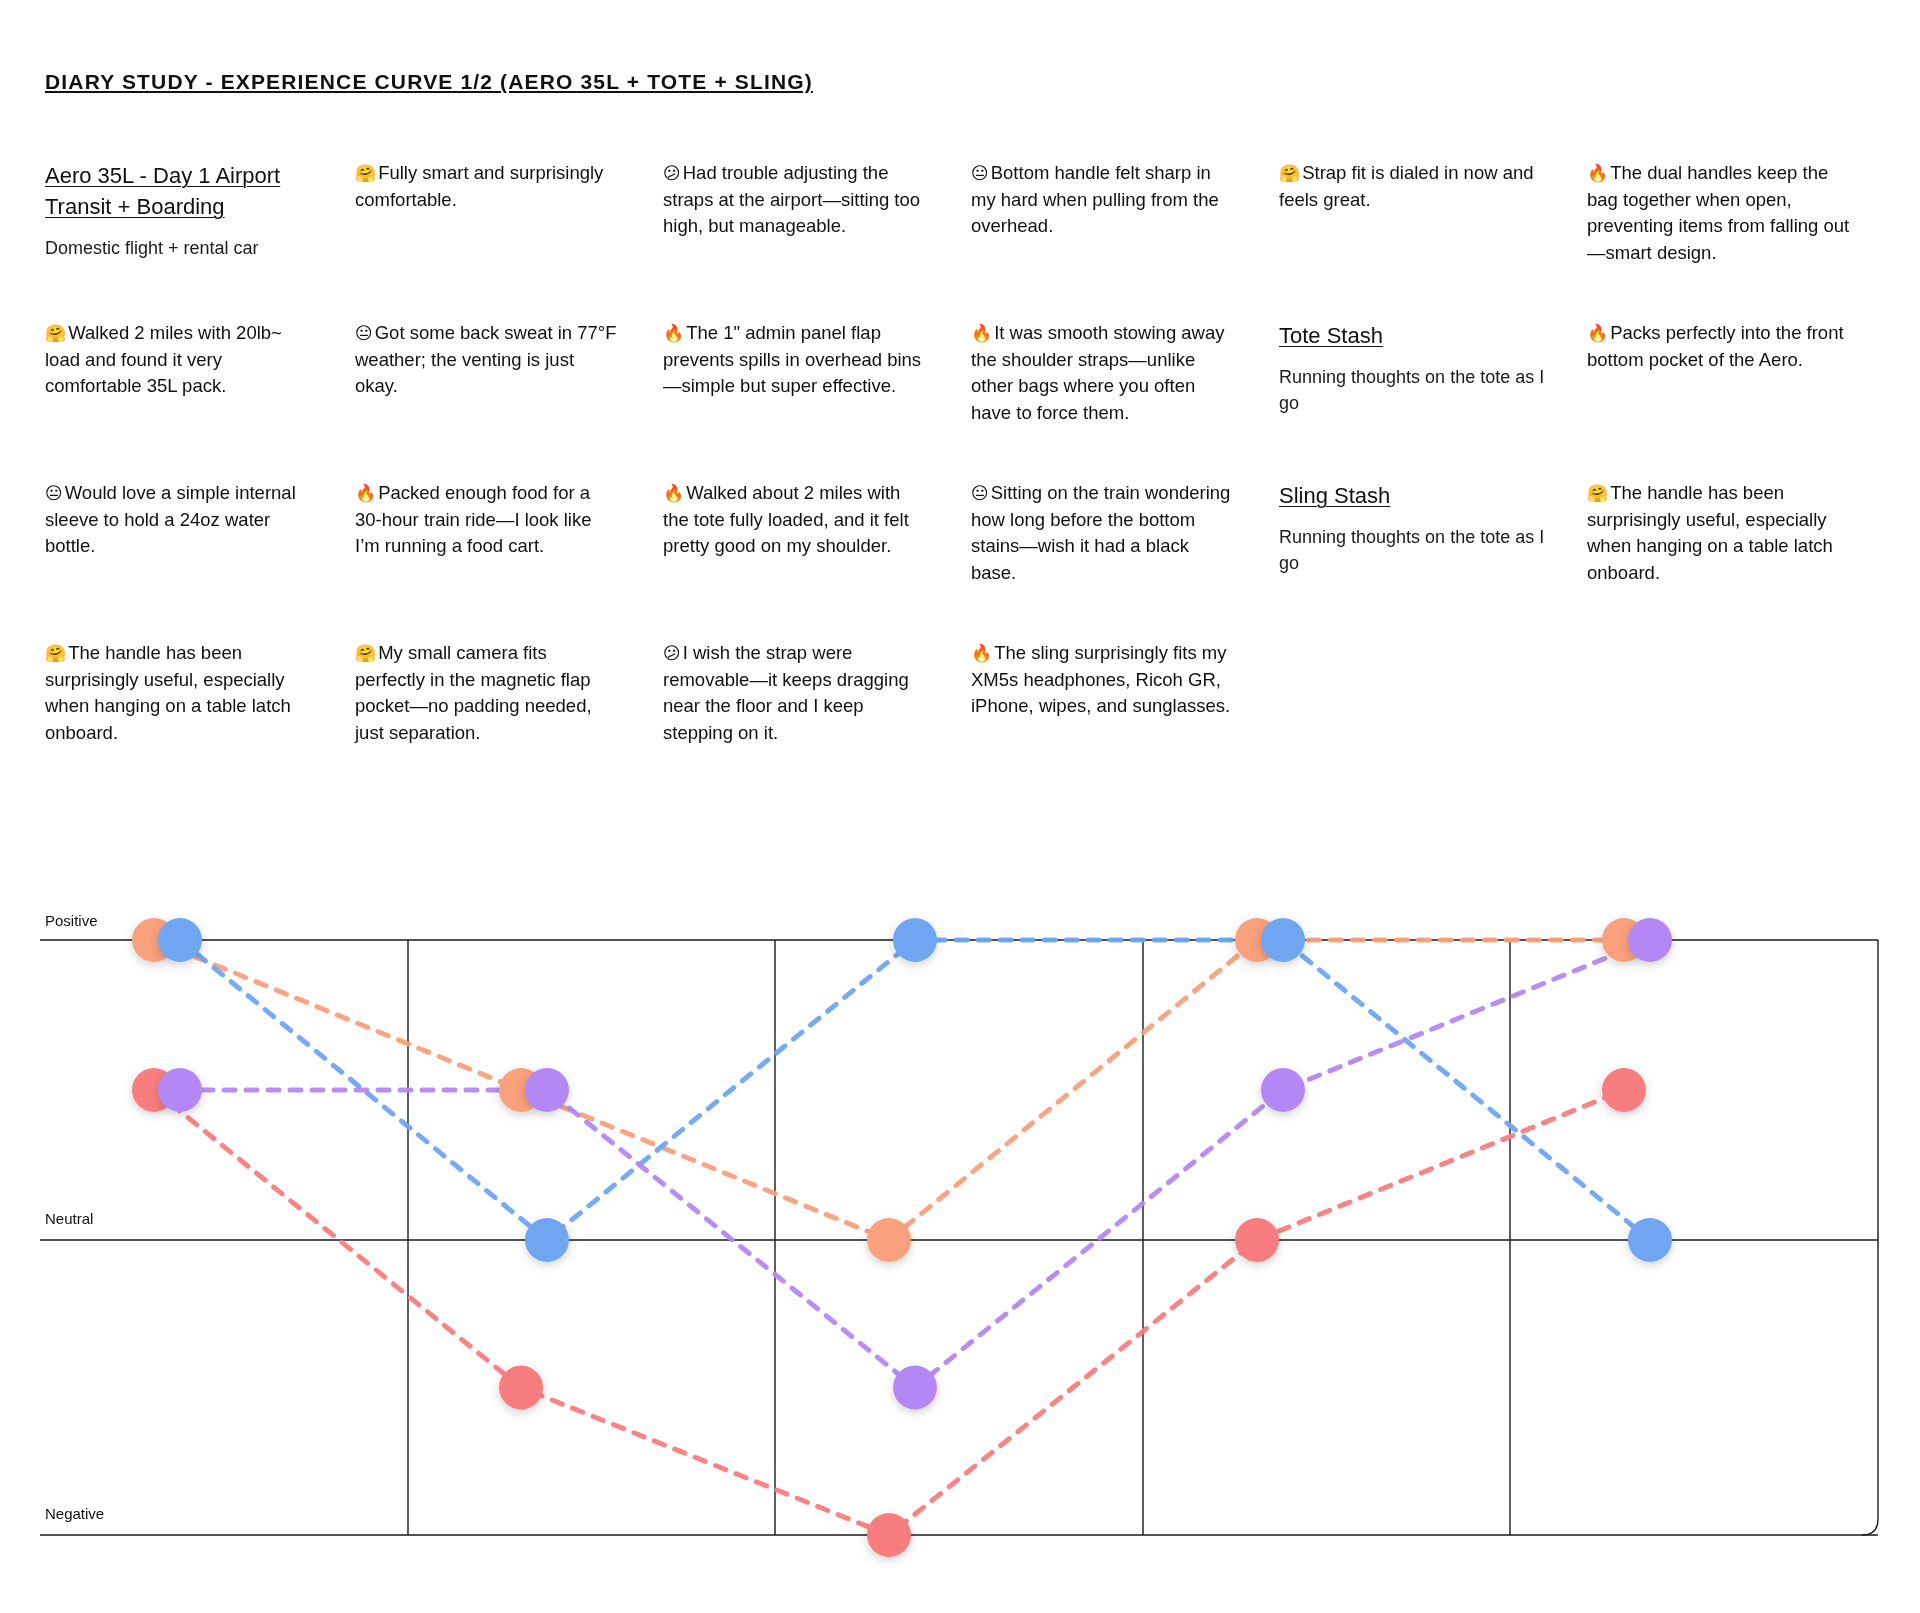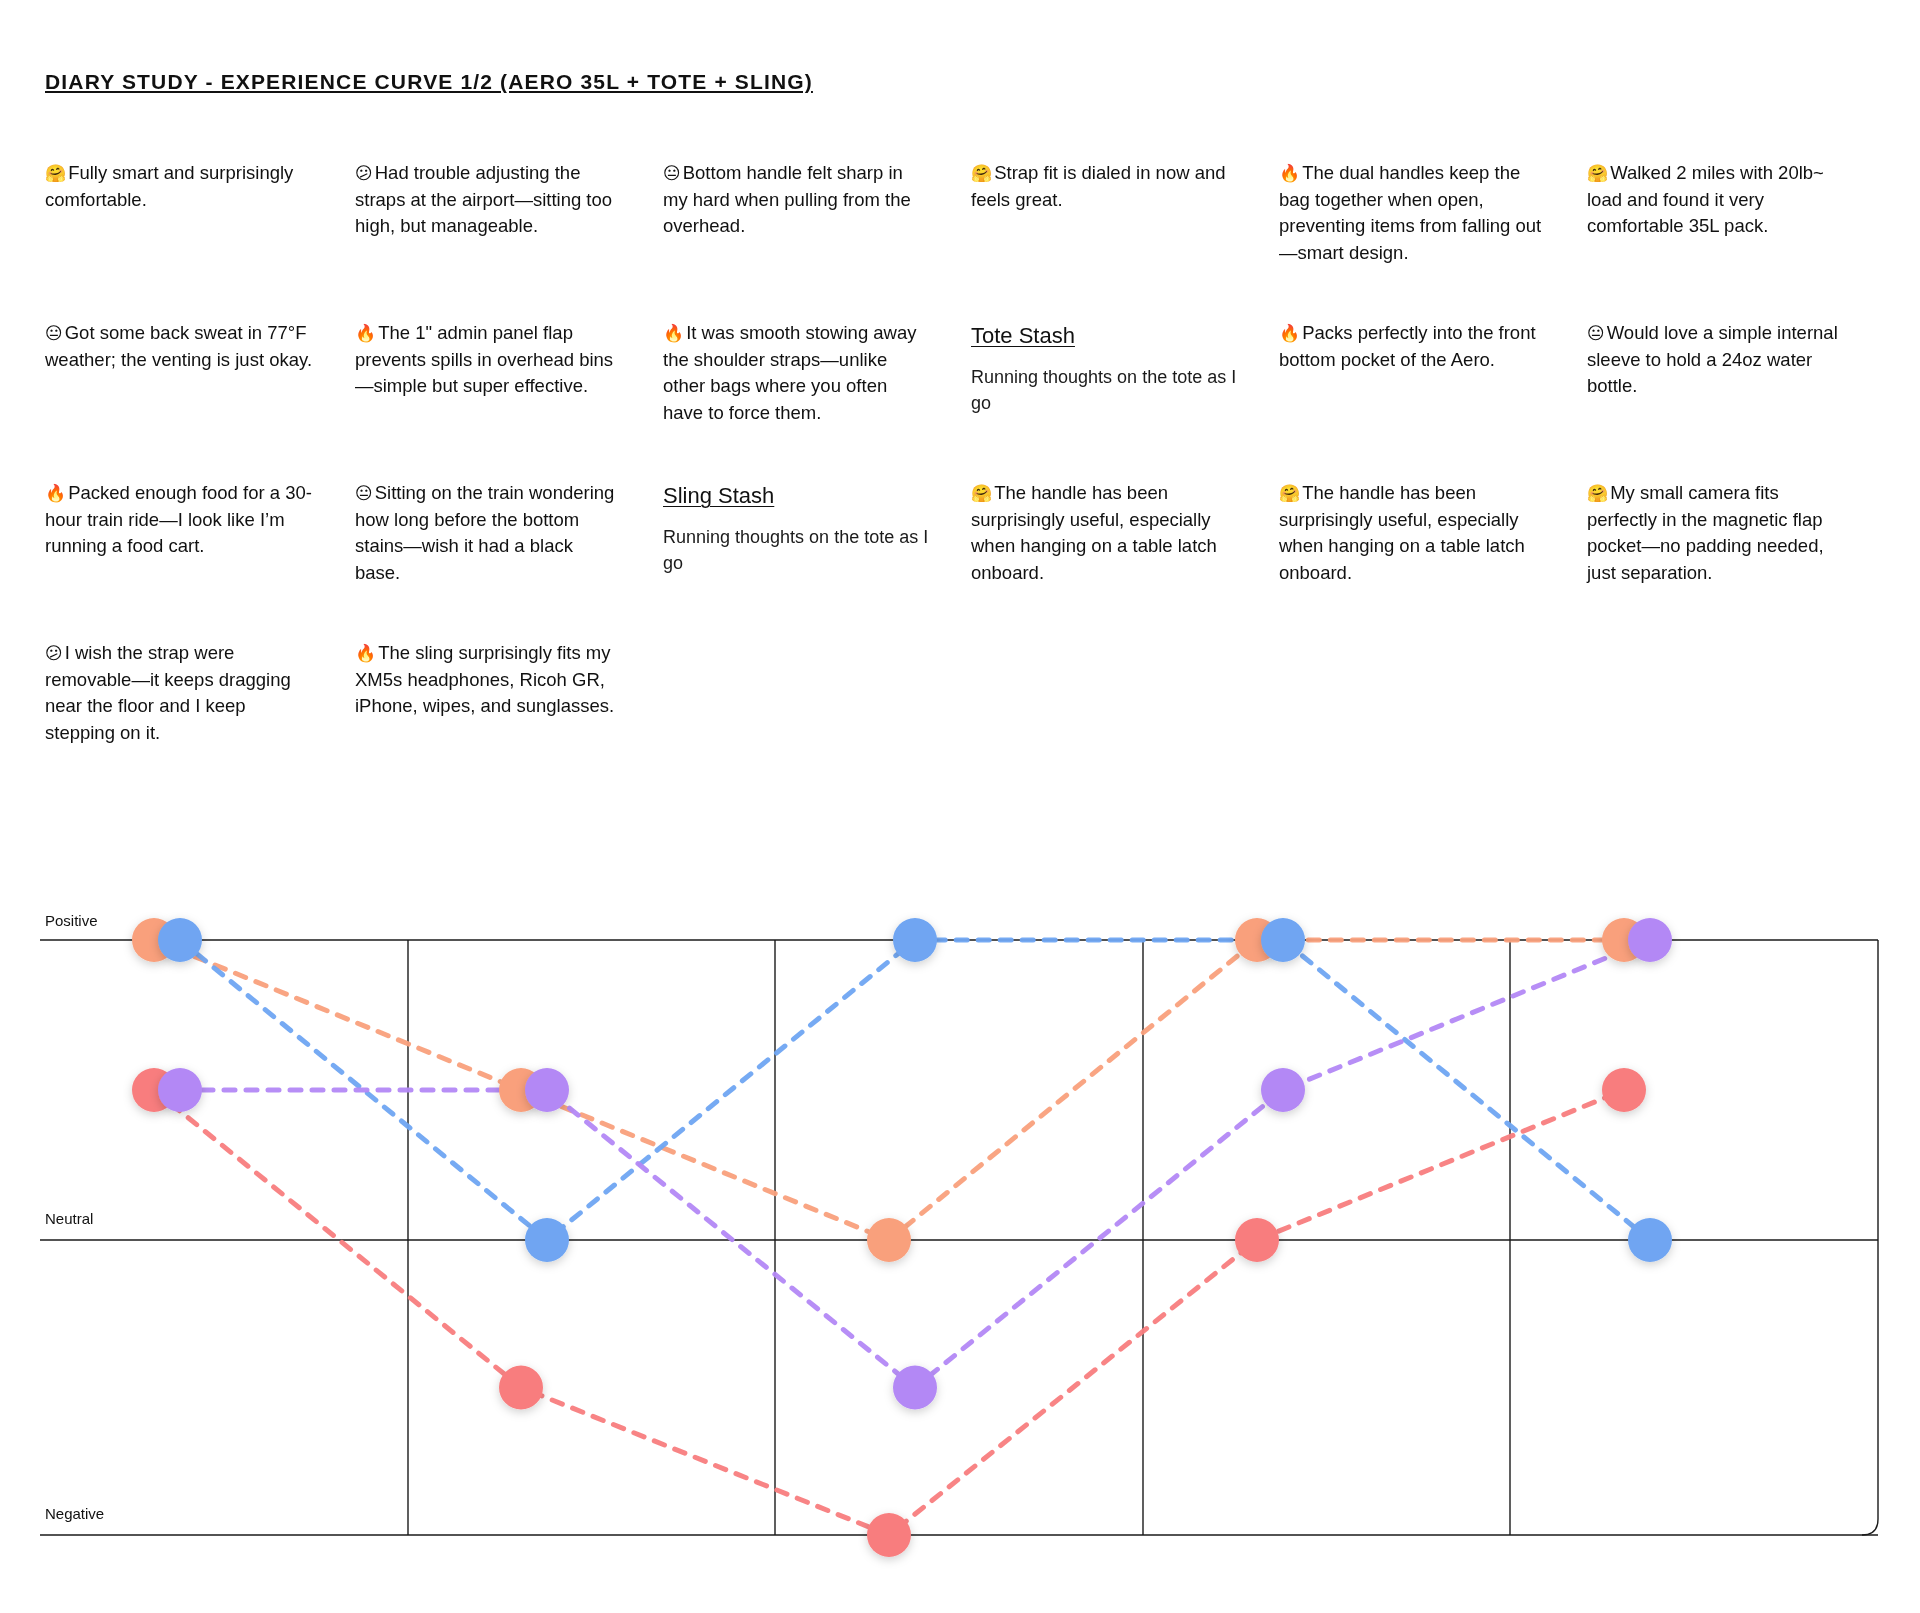--- a/index.html
+++ b/index.html
@@ -98,38 +98,43 @@
     top: 0;
   }
 </style>
 </head>
 <body>
 
 <div class="page-title">DIARY STUDY - EXPERIENCE CURVE 1/2 (AERO 35L + TOTE + SLING)</div>
 
 <div class="matrix">
 
+  <div class="row-label">
+    <div class="row-label-title">Aero 35L - Day 1 Airport Transit + Boarding</div>
+    <div class="row-label-sub">Domestic flight + rental car</div>
+  </div>
   <div class="cell"><span class="emo">🤗</span><span>Fully smart and surprisingly comfortable.</span></div>
   <div class="cell"><span class="emo">😕</span><span>Had trouble adjusting the straps at the airport—sitting too high, but manageable.</span></div>
   <div class="cell"><span class="emo">😐</span><span>Bottom handle felt sharp in my hard when pulling from the overhead.</span></div>
   <div class="cell"><span class="emo">🤗</span><span>Strap fit is dialed in now and feels great.</span></div>
 
   <div class="cell"><span class="emo">🔥</span><span>The dual handles keep the bag together when open, preventing items from falling out—smart design.</span></div>
   <div class="cell"><span class="emo">🤗</span><span>Walked 2 miles with 20lb~ load and found it very comfortable 35L pack.</span></div>
   <div class="cell"><span class="emo">😐</span><span>Got some back sweat in 77°F weather; the venting is just okay.</span></div>
   <div class="cell"><span class="emo">🔥</span><span>The 1" admin panel flap prevents spills in overhead bins—simple but super effective.</span></div>
   <div class="cell"><span class="emo">🔥</span><span>It was smooth stowing away the shoulder straps—unlike other bags where you often have to force them.</span></div>
 
   <div class="row-label">
     <div class="row-label-title">Tote Stash</div>
     <div class="row-label-sub">Running thoughts on the tote as I go</div>
   </div>
   <div class="cell"><span class="emo">🔥</span><span>Packs perfectly into the front bottom pocket of the Aero.</span></div>
   <div class="cell"><span class="emo">😐</span><span>Would love a simple internal sleeve to hold a 24oz water bottle.</span></div>
   <div class="cell"><span class="emo">🔥</span><span>Packed enough food for a 30-hour train ride—I look like I’m running a food cart.</span></div>
+  <div class="cell"><span class="emo">🔥</span><span>Walked about 2 miles with the tote fully loaded, and it felt pretty good on my shoulder.</span></div>
   <div class="cell"><span class="emo">😐</span><span>Sitting on the train wondering how long before the bottom stains—wish it had a black base.</span></div>
 
   <div class="row-label">
     <div class="row-label-title">Sling Stash</div>
     <div class="row-label-sub">Running thoughts on the tote as I go</div>
   </div>
   <div class="cell"><span class="emo">🤗</span><span>The handle has been surprisingly useful, especially when hanging on a table latch onboard.</span></div>
   <div class="cell"><span class="emo">🤗</span><span>The handle has been surprisingly useful, especially when hanging on a table latch onboard.</span></div>
   <div class="cell"><span class="emo">🤗</span><span>My small camera fits perfectly in the magnetic flap pocket—no padding needed, just separation.</span></div>
   <div class="cell"><span class="emo">😕</span><span>I wish the strap were removable—it keeps dragging near the floor and I keep stepping on it.</span></div>

